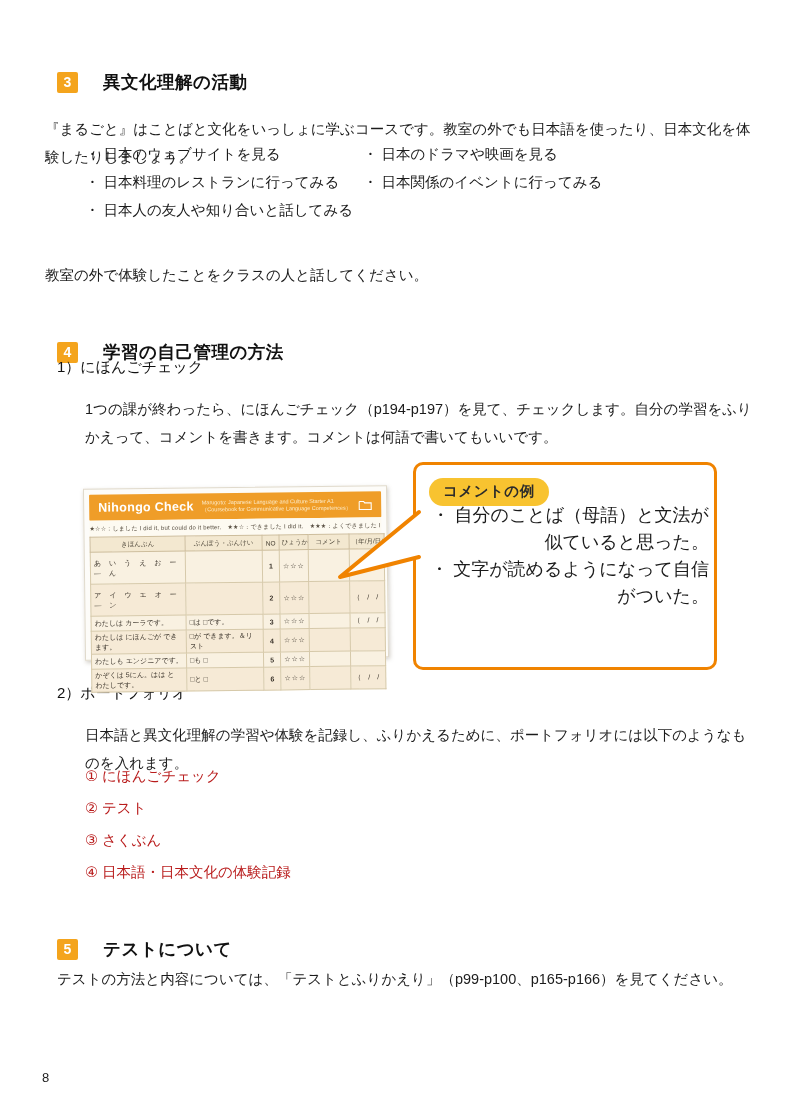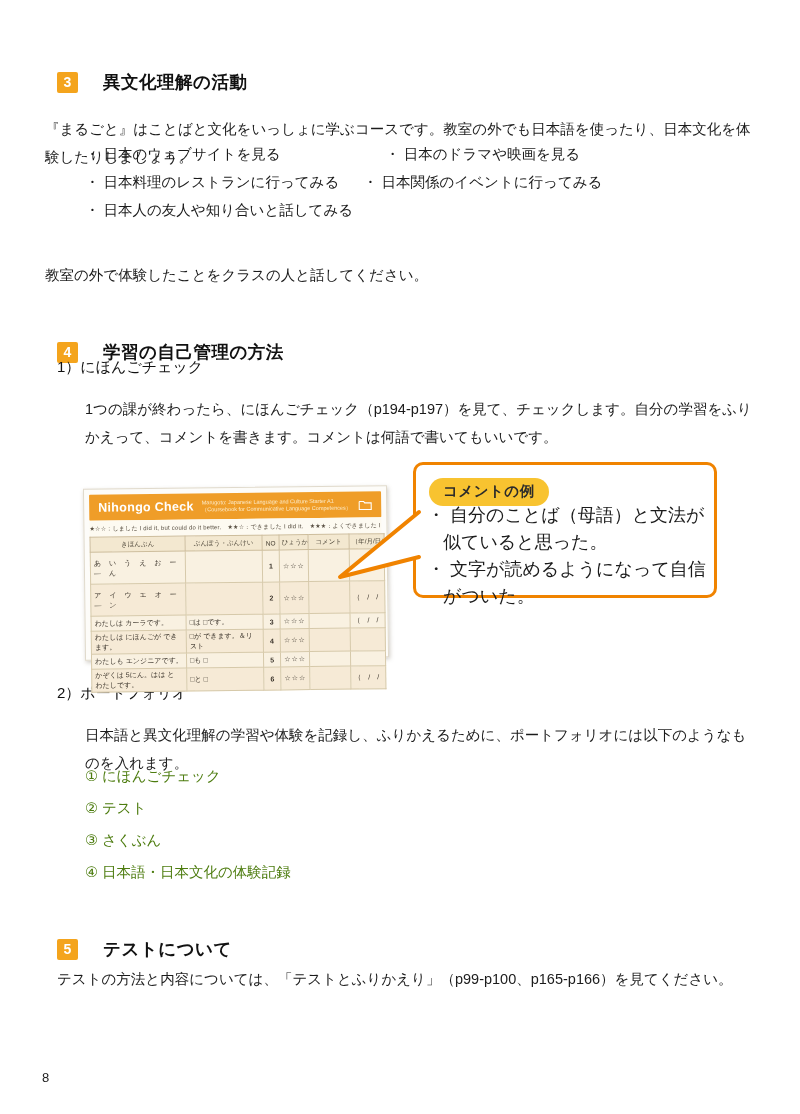--- a/index.html
+++ b/index.html
@@ -12,21 +12,21 @@
   .sec-head{position:absolute;display:flex;align-items:center;gap:9px;}
   .badge{
     width:21px;height:21px;background:#F4A41D;color:#fff;font-weight:bold;font-size:14px;
     display:flex;align-items:center;justify-content:center;flex:0 0 21px;border-radius:2px;
   }
   .sec-title{margin:16px;font-size:17.5px;font-weight:bold;letter-spacing:.5px;color:#111;}
   .subhead{position:absolute;font-size:15px;font-weight:normal;color:#111;}
   .para{position:absolute;font-size:14.5px;line-height:28px;color:#1b1b1b;}
   .bullets{position:absolute;font-size:14.5px;line-height:28px;color:#1b1b1b;}
   .bullets div{white-space:nowrap;}
-  .numlist{position:absolute;font-size:14.5px;line-height:32px;color:#4d7c0f;}
+  .numlist{position:absolute;font-size:14.5px;line-height:32px;color:#b91c1c;}
   .pagenum{position:absolute;left:42px;top:1070px;font-size:13px;color:#222;}
 
   
   .fig-card{
     position:absolute;left:84px;top:487px;width:304px;height:172px;background:#fdfcf9;
     border:1px solid #e0dacc;box-shadow:1px 2px 4px rgba(120,110,90,.35);
     padding:5px 5px 4px 5px;box-sizing:border-box;transform:rotate(-.7deg);z-index:1;
   }
   .fig-band{
     height:26px;background:#EF9D28;display:flex;align-items:center;border-radius:1px;
@@ -50,22 +50,22 @@
   tr.tall td{height:29px;}
   tr.short td{height:12px;}
   td.kihon-big{font-size:9px;letter-spacing:3px;color:#4a4336;}
   td.no{text-align:center;font-size:7.5px;font-weight:bold;}
   td.stars{text-align:center;font-size:8px;color:#b5924e;letter-spacing:1px;}
   td.date{font-size:6px;color:#7a6f5c;text-align:right;vertical-align:top;padding-top:1px;white-space:nowrap;}
   tr.alt td{background:#F6EAD6;}
 
   
   .callout{
-    position:absolute;left:413px;top:462px;width:304px;height:136px;background:#fff;
-    border:3.5px solid #F08300;border-radius:10px;box-sizing:border-box;z-index:4;
+    position:absolute;left:413px;top:462px;width:304px;height:208px;background:#fff;
+    border:3.5px solid #F08300;border-radius:10px;box-sizing:border-box;z-index:4;text-align:right;
   }
   .callout-badge{
     position:absolute;left:13px;top:13px;background:#F8C330;border-radius:16px;
     padding:4px 14px 5px 14px;font-size:14.5px;font-weight:bold;color:#2b2b2b;letter-spacing:.5px;
   }
   .callout-list{
     position:absolute;left:11px;top:37px;width:282px;font-size:18px;line-height:26.5px;color:#1b1b1b;
   }
   .callout-list div{padding-left:16px;text-indent:-16px;margin-bottom:1px;}
   .tail{position:absolute;left:337px;top:495px;width:92px;height:92px;z-index:5;pointer-events:none;}
@@ -78,21 +78,21 @@
   <h2 class="sec-title">異文化理解の活動</h2>
 </div>
 
 <p class="para" style="left:45px;top:100px;width:716px;">『まるごと』はことばと文化をいっしょに学ぶコースです。教室の外でも日本語を使ったり、日本文化を体験したりしましょう。</p>
 
 <div class="bullets" style="left:85px;top:140px;">
   <div>・ 日本のウェブサイトを見る</div>
   <div>・ 日本料理のレストランに行ってみる</div>
   <div>・ 日本人の友人や知り合いと話してみる</div>
 </div>
-<div class="bullets" style="left:363px;top:140px;text-align:center;">
+<div class="bullets" style="left:363px;top:140px;">
   <div>・ 日本のドラマや映画を見る</div>
   <div>・ 日本関係のイベントに行ってみる</div>
 </div>
 
 <p class="para" style="left:45px;top:246px;width:716px;">教室の外で体験したことをクラスの人と話してください。</p>
 
 <div class="sec-head" style="left:57px;top:324px;">
   <span class="badge">4</span>
   <h2 class="sec-title">学習の自己管理の方法</h2>
 </div>

